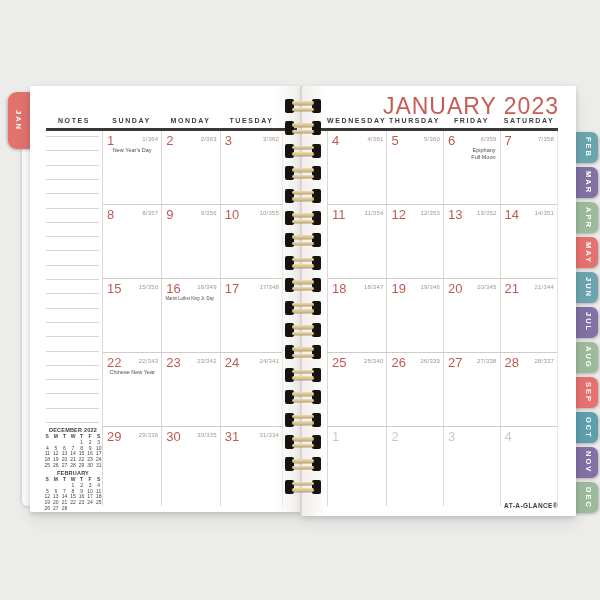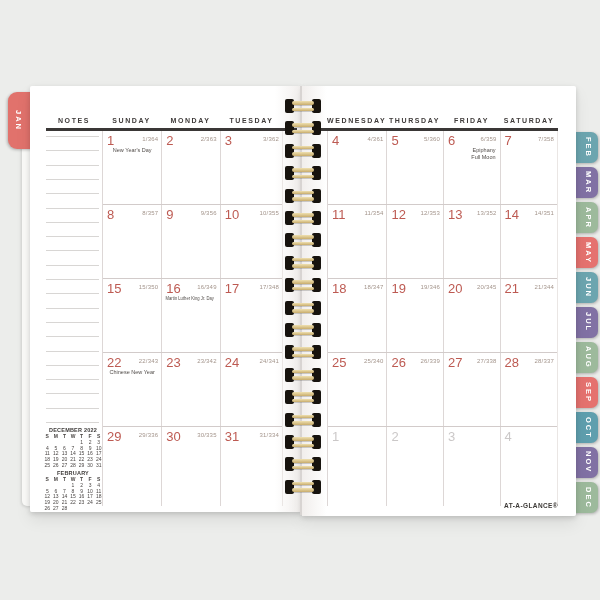--- a/index.html
+++ b/index.html
@@ -324,20 +324,21 @@
             <span class="jul">31/334</span>
           </div>
         </div>
       </div>
   <div class="dayhead" style="left: 72px; width: 59px;">SUNDAY</div>
       <div class="dayhead" style="left: 131px; width: 59px;">MONDAY</div>
       <div class="dayhead" style="left: 190px; width: 63px;">TUESDAY</div>
     </div>
 
   <div class="page right-page">
+    <div class="mtitle">JANUARY 2023</div>
     <div id="rightDayHeaders"></div>
     <div class="thick" style="left:13px;width:243px;"></div>
     <div class="grid" id="rightGrid" style="left:25px;width:231px;">
         <div class="grow" style="height: 73px;">
           <div class="cell" style="width: 59px;">
             <span class="num">4</span>
             <span class="jul">4/361</span>
           </div>
           <div class="cell" style="width: 57px;">
             <span class="num">5</span>

